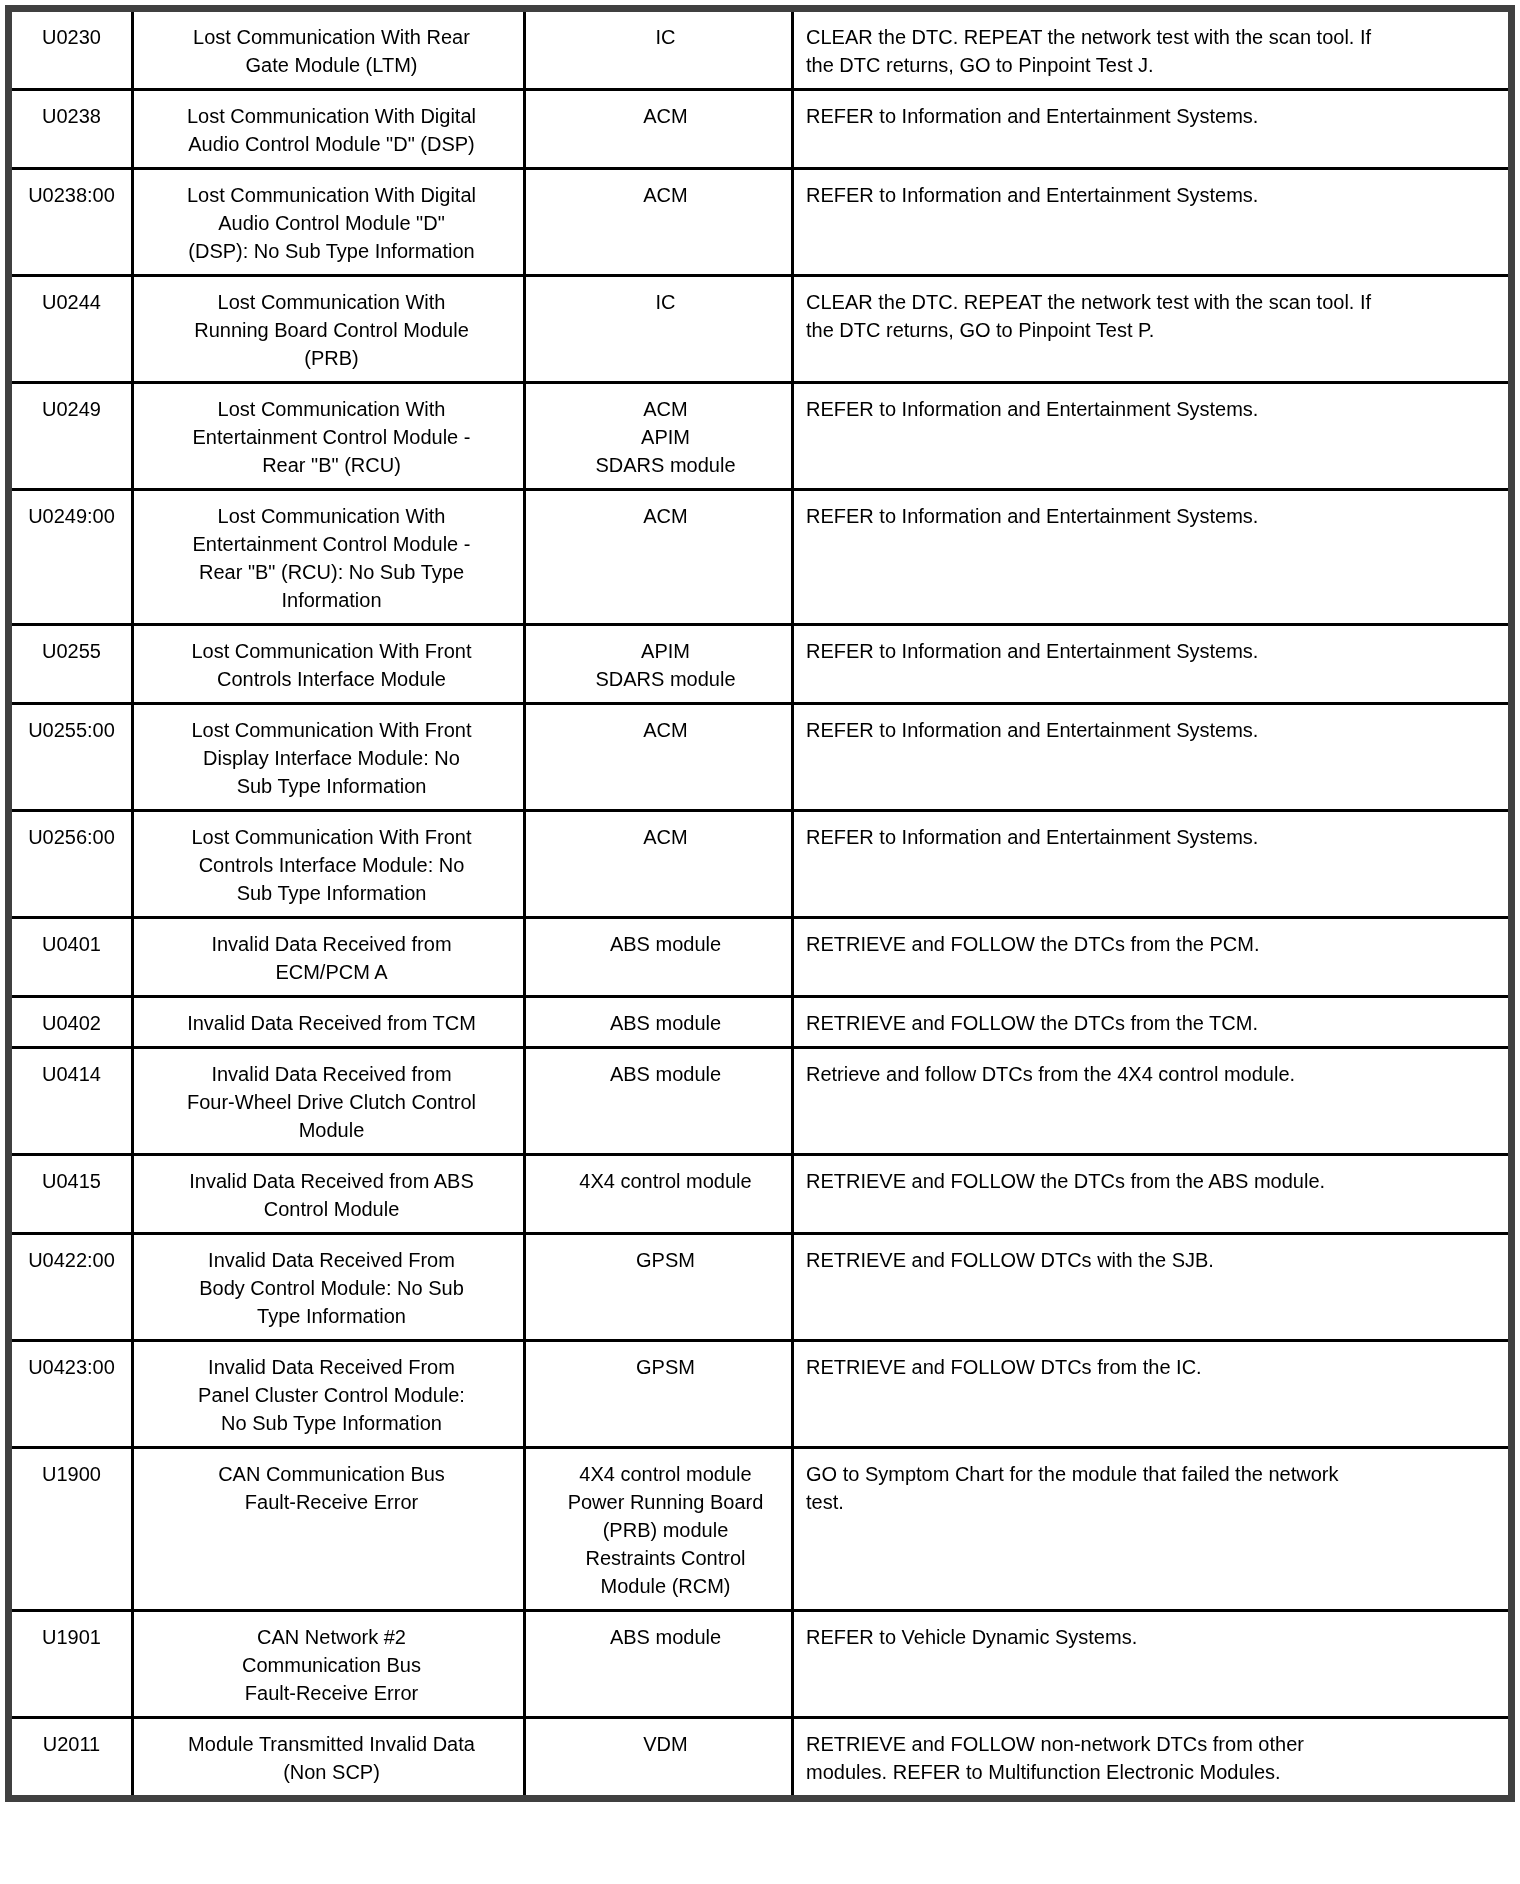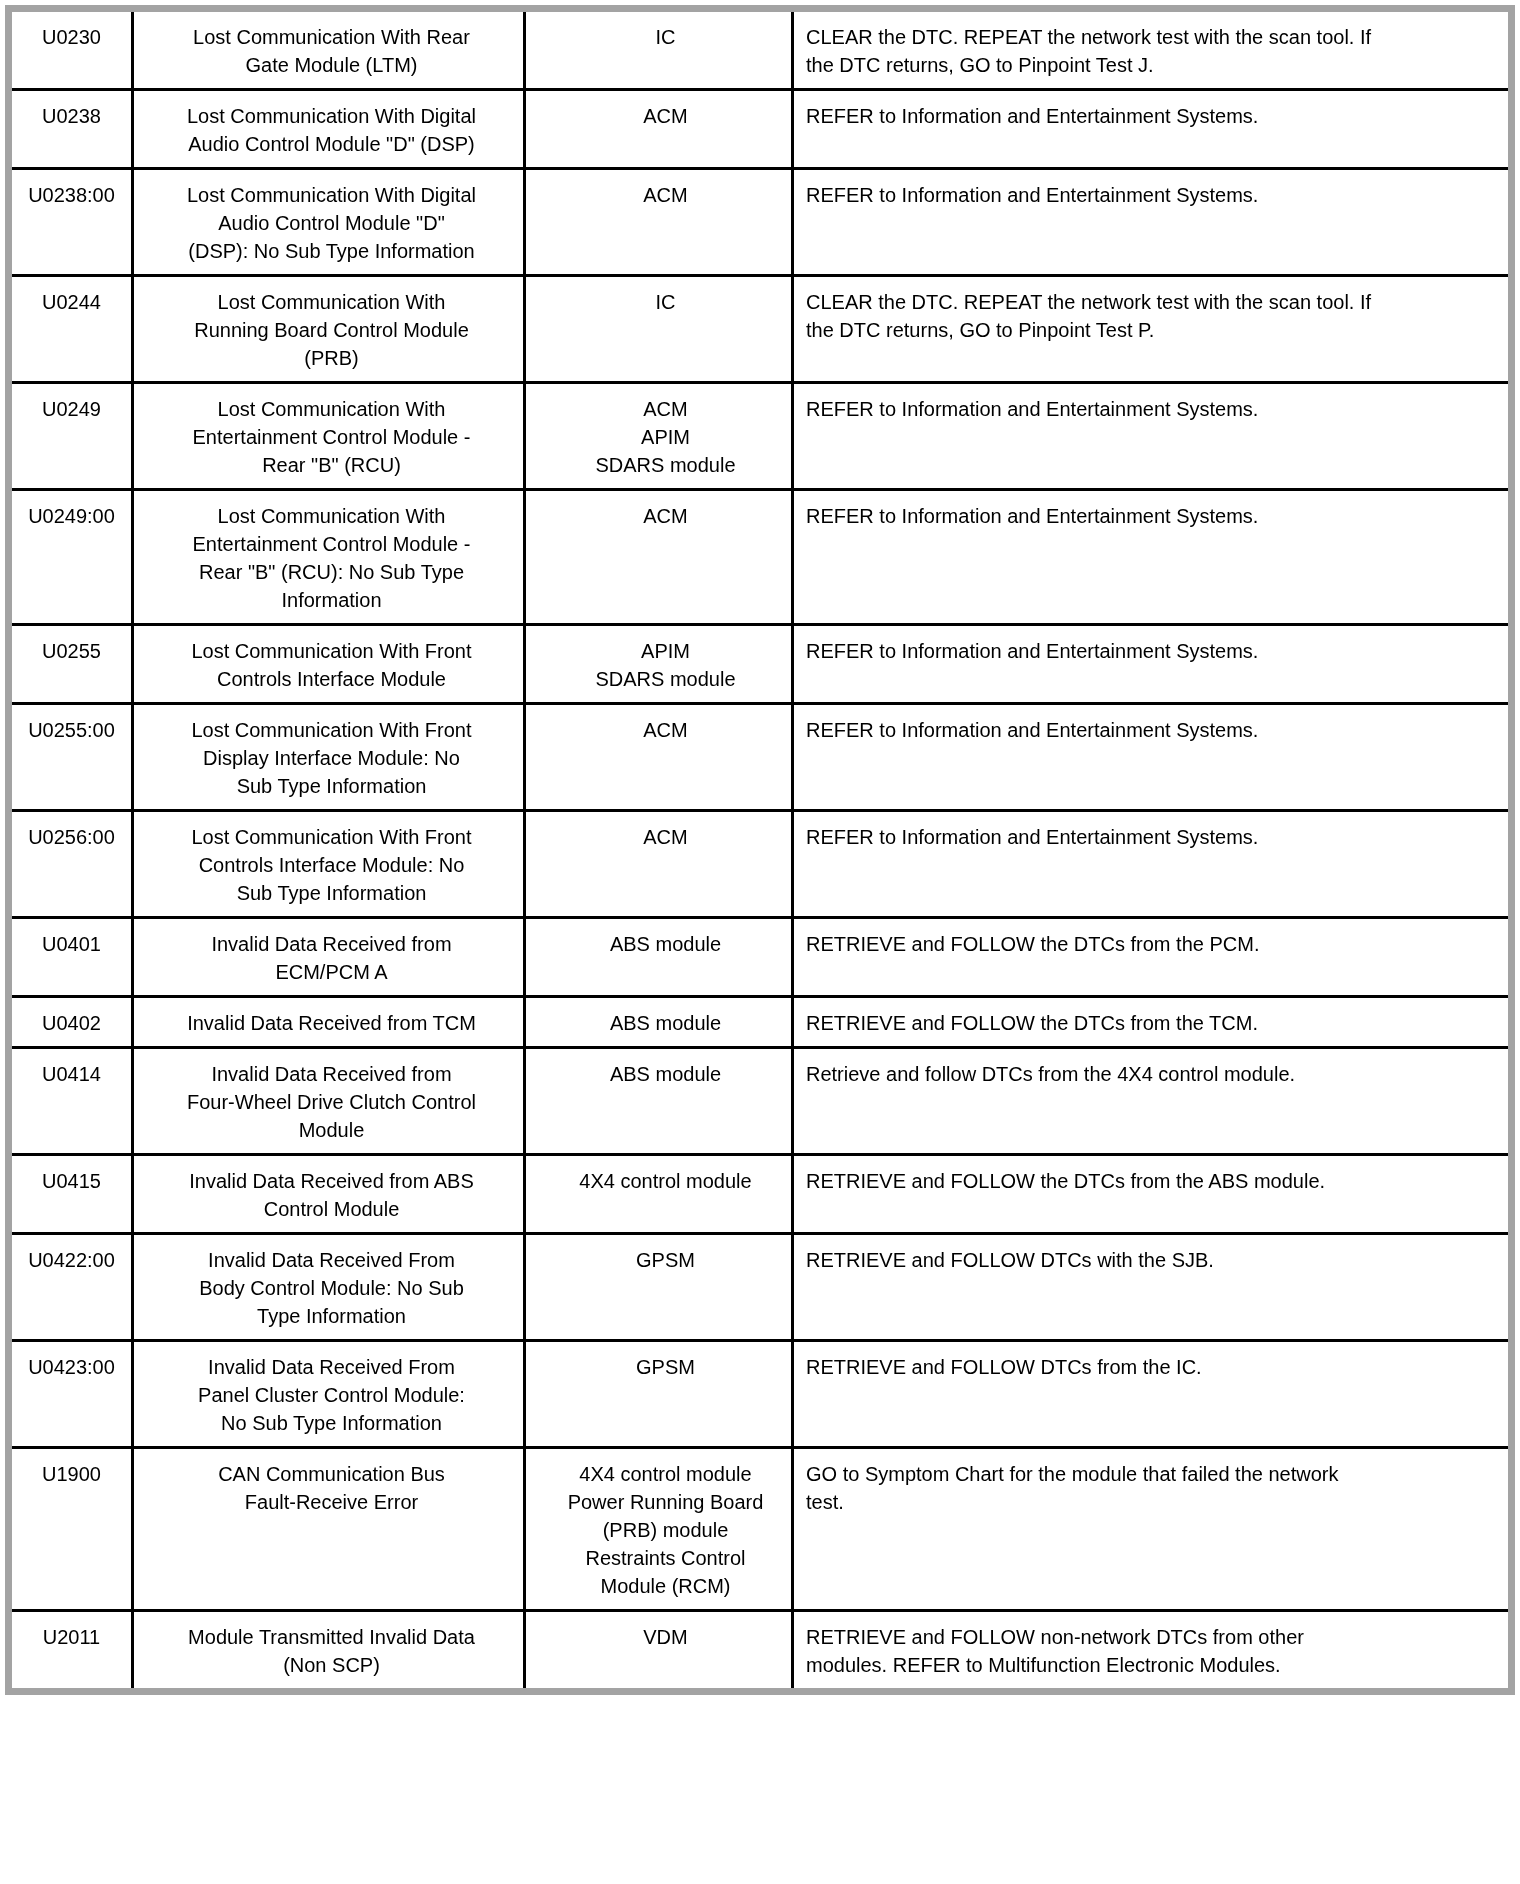--- a/index.html
+++ b/index.html
@@ -17,21 +17,21 @@
   }
   .page {
     position: absolute;
     top: 5px;
     left: 5px;
   }
   table.dtc-table {
     border-collapse: collapse;
     table-layout: fixed;
     width: 1503px;
-    border: 7px solid #a3a3a3;
+    border: 7px solid #404040;
     background: #ffffff;
   }
   td {
     border: 3px solid #000000;
     vertical-align: top;
     padding: 11px 10px 9px 12px;
     font-size: 20px;
     line-height: 28px;
     white-space: pre-line;
     overflow: hidden;
@@ -188,20 +188,28 @@
 Fault-Receive Error</td>
     <td class="cell-module">4X4 control module
 Power Running Board
 (PRB) module
 Restraints Control
 Module (RCM)</td>
     <td class="cell-action">GO to Symptom Chart for the module that failed the network
 test.</td>
   </tr>
         <tr>
+    <td class="cell-code">U1901</td>
+    <td class="cell-desc">CAN Network #2
+Communication Bus
+Fault-Receive Error</td>
+    <td class="cell-module">ABS module</td>
+    <td class="cell-action">REFER to Vehicle Dynamic Systems.</td>
+  </tr>
+        <tr>
     <td class="cell-code">U2011</td>
     <td class="cell-desc">Module Transmitted Invalid Data
 (Non SCP)</td>
     <td class="cell-module">VDM</td>
     <td class="cell-action">RETRIEVE and FOLLOW non-network DTCs from other
 modules. REFER to Multifunction Electronic Modules.</td>
   </tr>
       </tbody>
   </table>
 </div>

